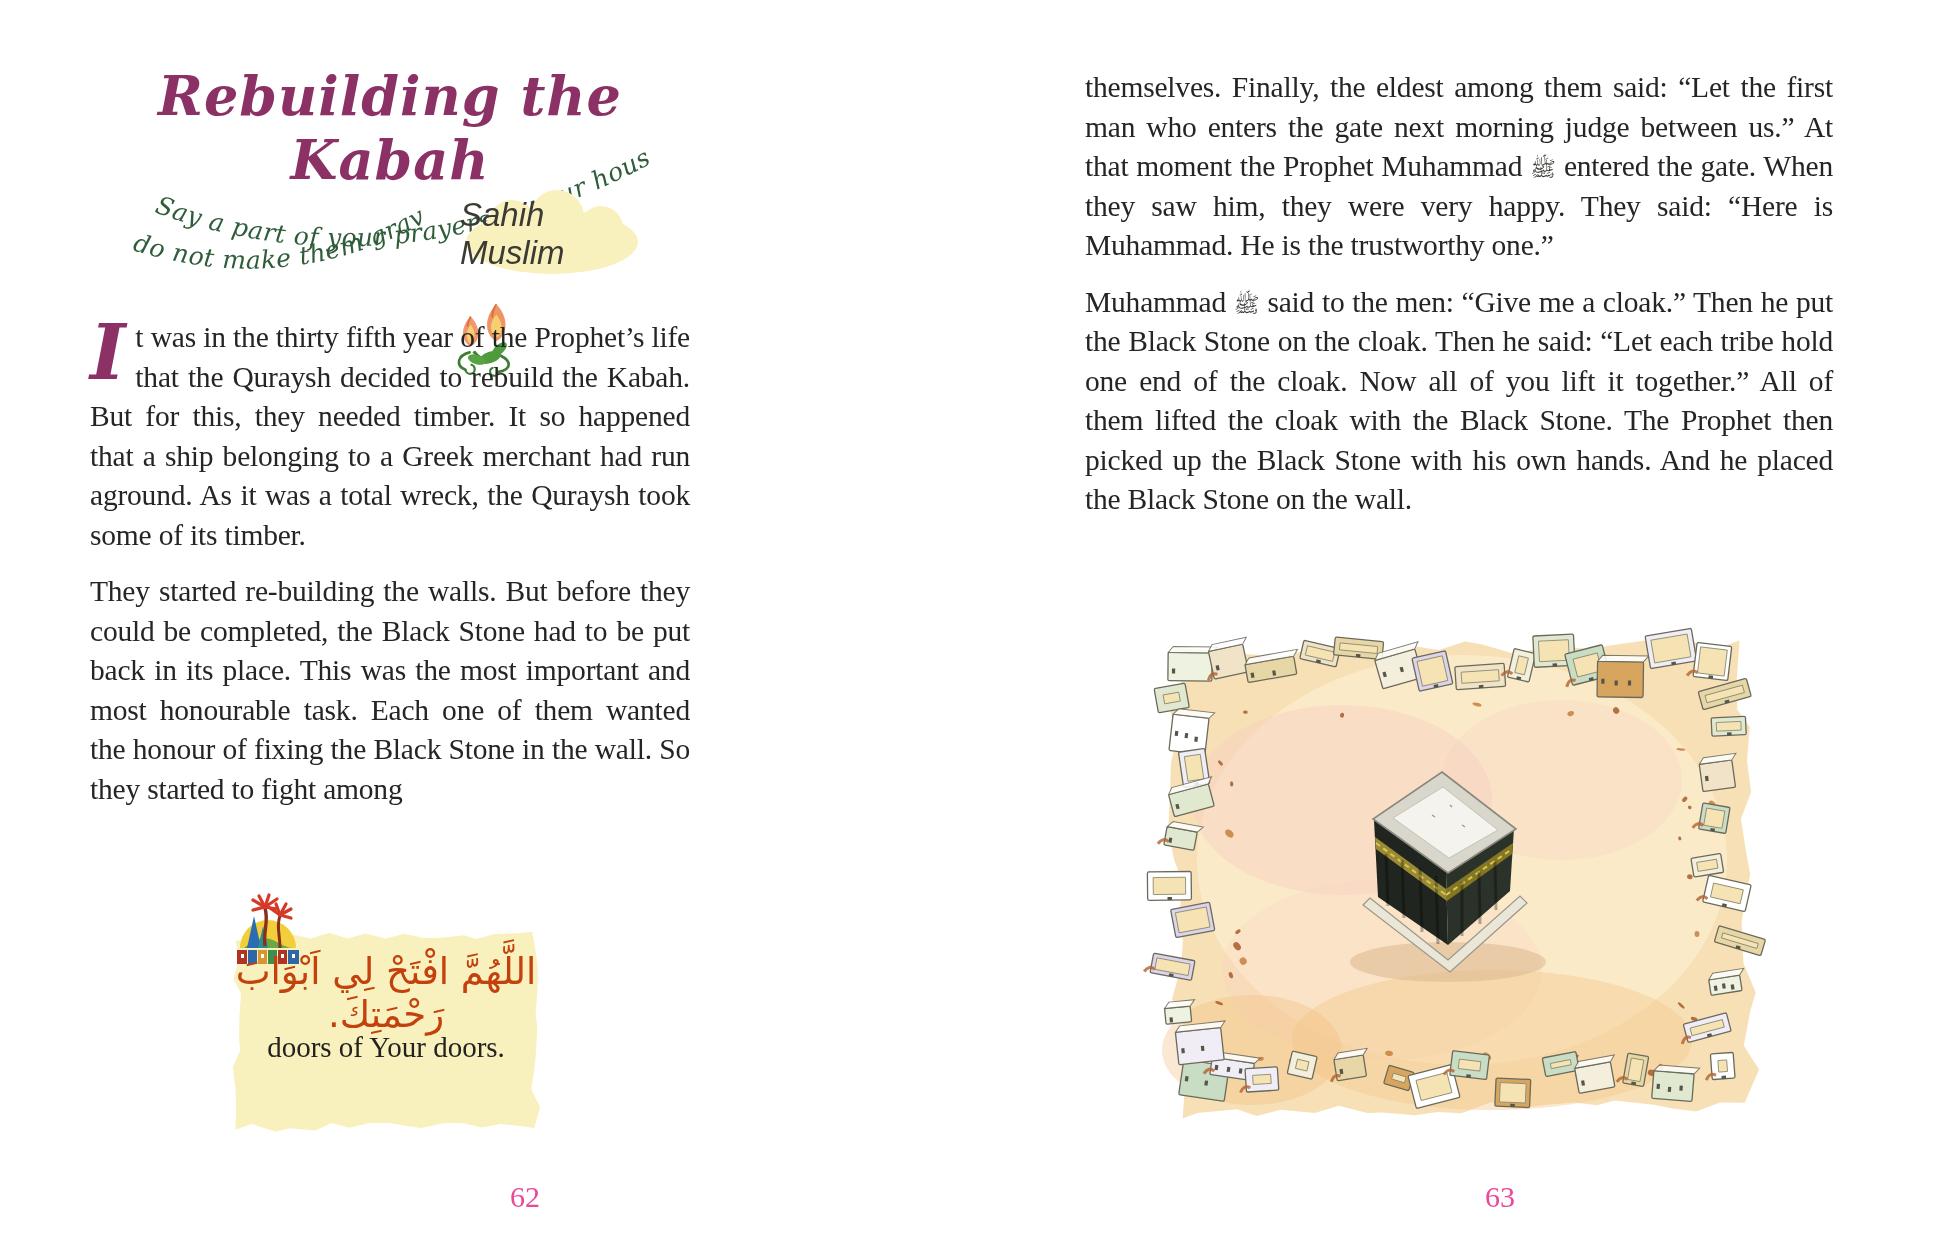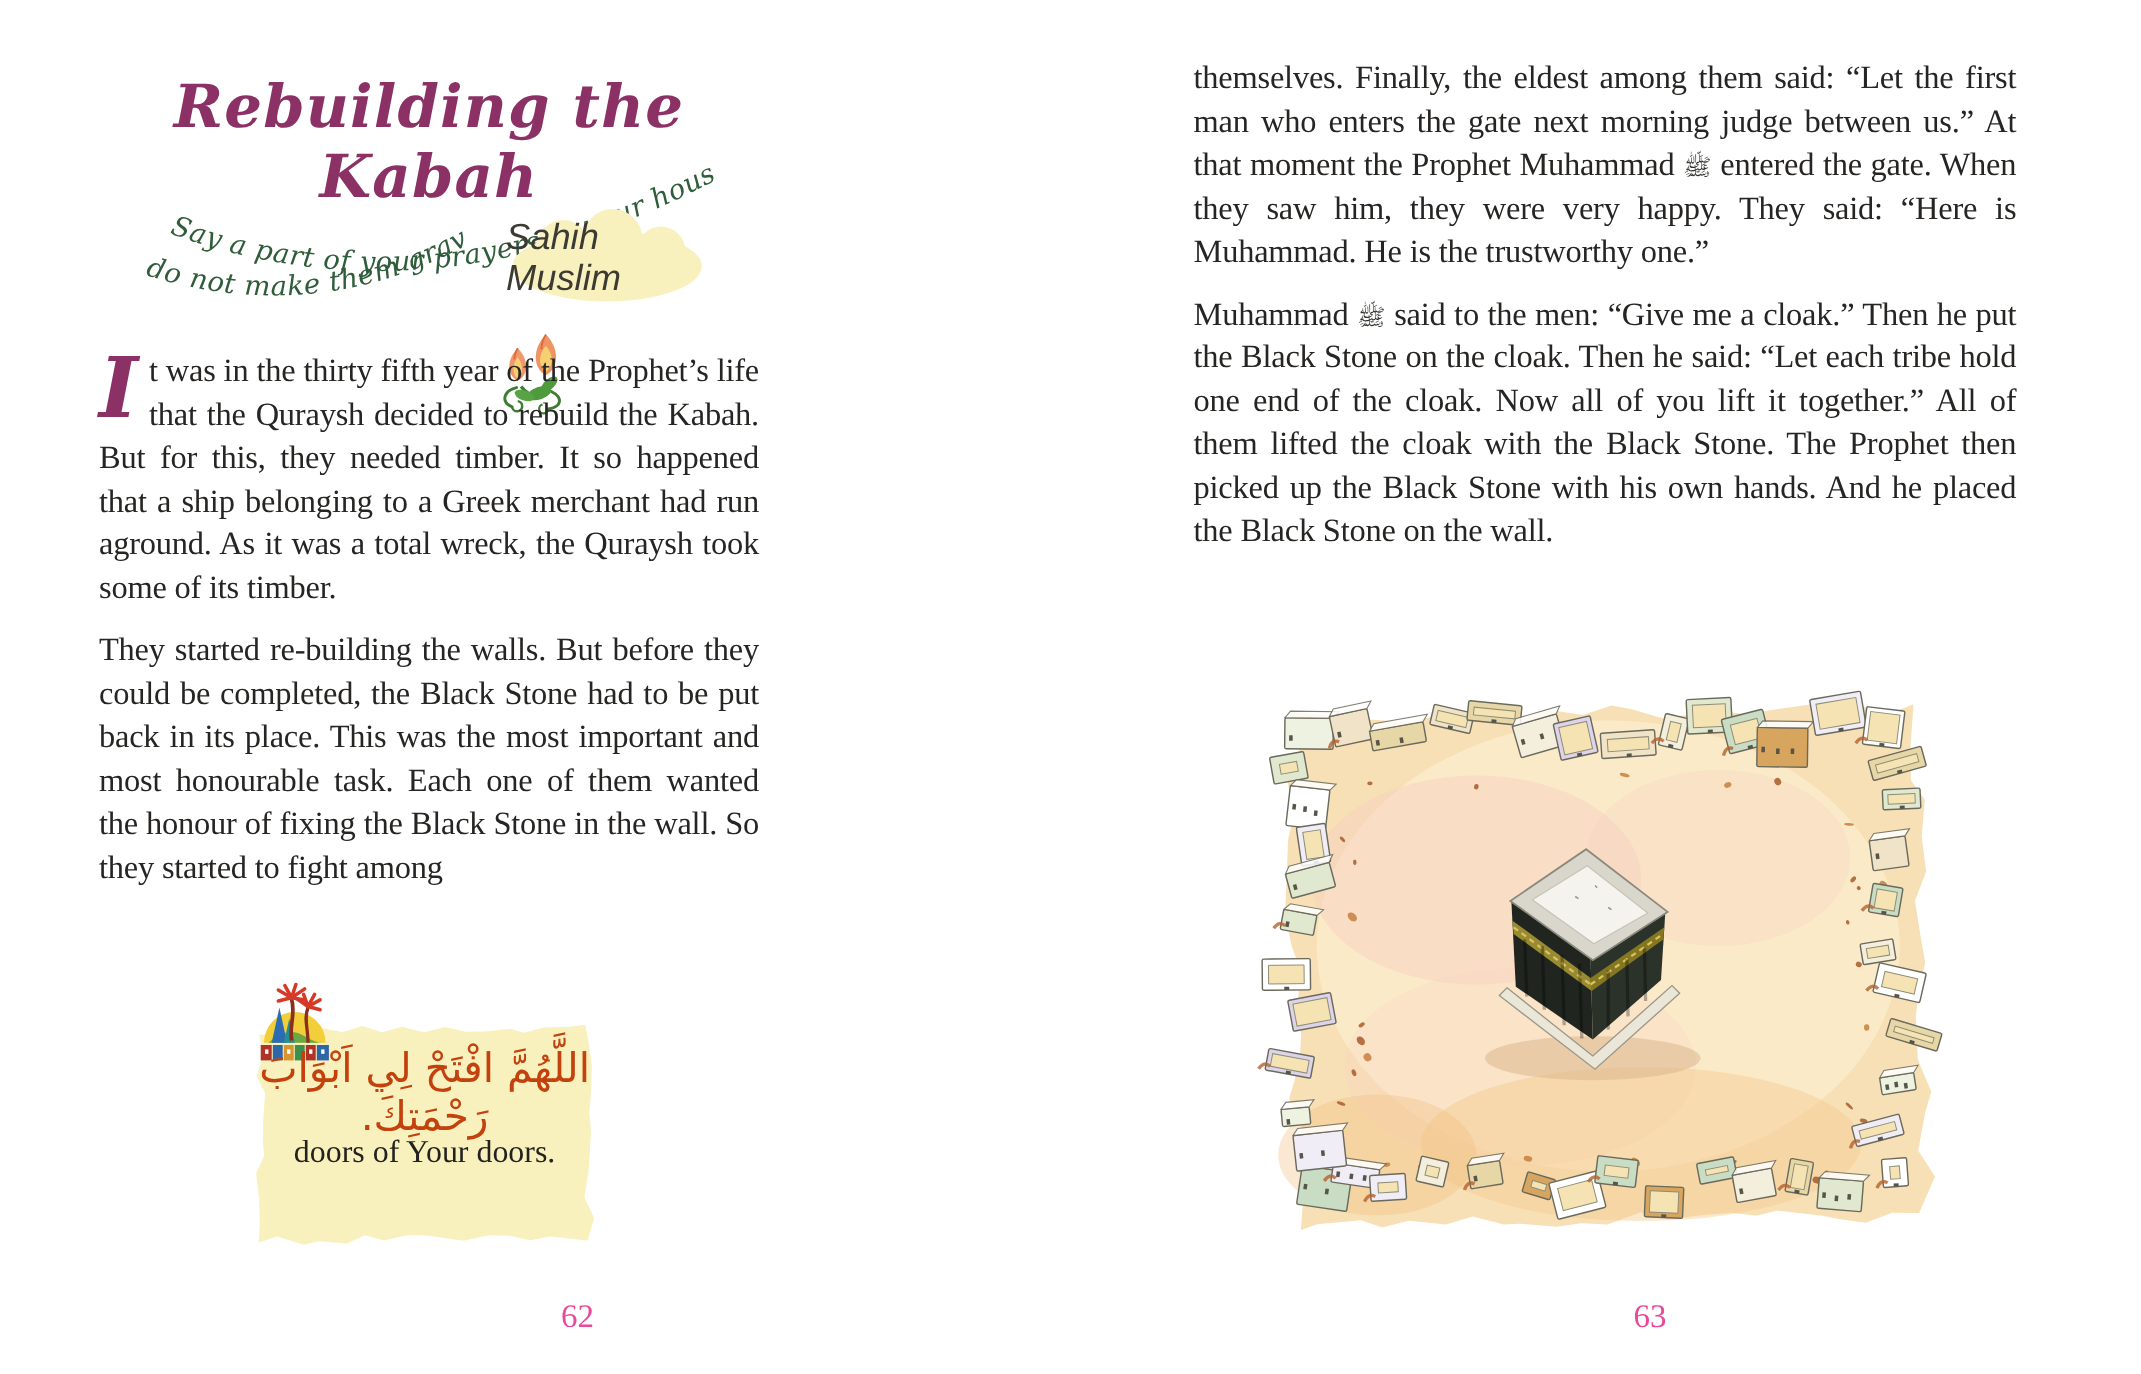--- a/index.html
+++ b/index.html
@@ -13,21 +13,21 @@
     font-size:54px;letter-spacing:1px;color:#8c3166;}
   #quote-svg{left:106px;top:148px;}
   #quote-svg text{font-family:"DejaVu Serif",serif;font-style:italic;font-size:25px;fill:#2f5d3a;letter-spacing:.5px;}
   #cloud-wrap{left:460px;top:190px;width:184px;height:88px;}
   #cloud-wrap .cloud-label{position:absolute;left:0;top:14px;width:100%;height:60px;
     display:flex;align-items:center;justify-content:center;
     font-family:Liberation Sans, sans-serif;font-style:italic;font-size:33px;color:#3b3a33;}
   #flower{left:448px;top:298px;width:74px;height:80px;}
 
   #body-left{left:90px;top:318px;width:600px;}
-  #body-right{left:1085px;top:52px;width:748px;}
+  #body-right{left:1085px;top:68px;width:748px;}
   .bodytext p{margin:0 0 17px 0;font-size:29.5px;line-height:1.34;text-align:justify;letter-spacing:-0.2px;}
   .dropcap{float:left;font-family:"DejaVu Serif",serif;font-style:italic;font-weight:700;
     color:#8c3166;font-size:76px;line-height:.82;padding:4px 10px 0 0;}
   .pbuh{font-family:"DejaVu Sans",sans-serif;font-size:.72em;color:#33322e;}
 
   
   #dua-panel{left:230px;top:928px;width:312px;height:206px;}
   #dua-panel svg.bg{position:absolute;left:0;top:0;}
   #dua-arabic{position:absolute;left:0;top:22px;width:100%;text-align:center;
     font-family:"DejaVu Sans",sans-serif;font-size:37px;color:#c2410c;direction:rtl;}

